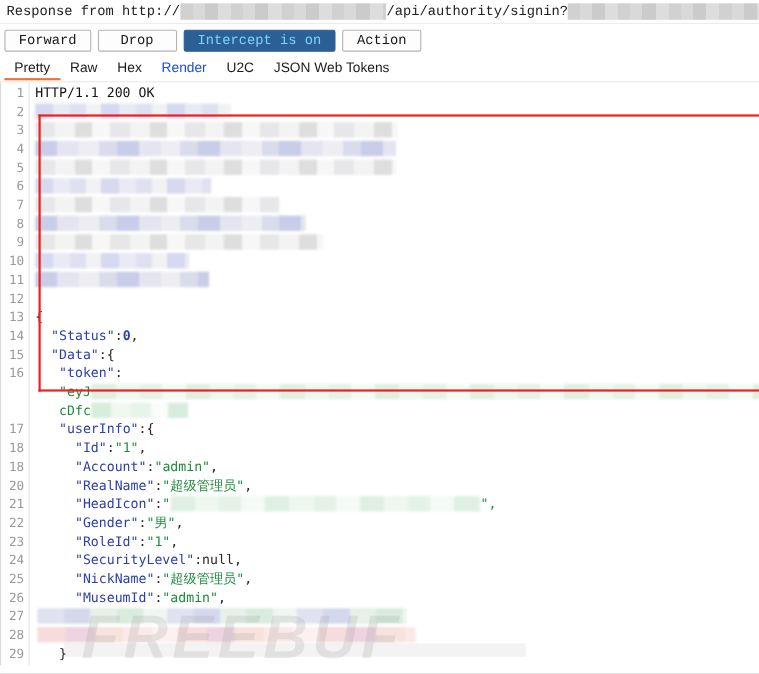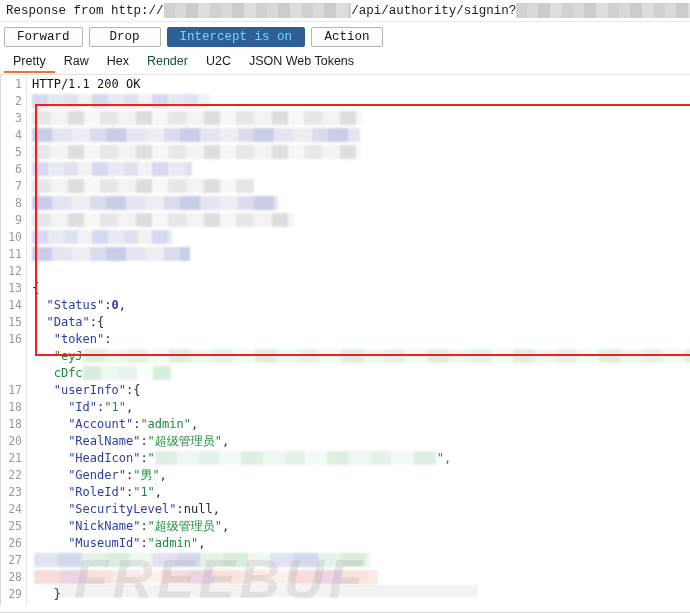--- a/index.html
+++ b/index.html
@@ -99,21 +99,21 @@
   }
   .tab {
     padding: 2px 9px 3px 9px;
     font-size: 12.5px;
     color: #1c1c1c;
     white-space: nowrap;
     border-bottom: 2px solid transparent;
     cursor: default;
   }
   .tab.active { border-bottom-color: #e8743b; }
-  .tab.disabled { color: #14532d; }
+  .tab.disabled { color: #1d4ed8; }
 
   
   .editor {
     position: relative;
     height: 530px;
     background: #ffffff;
     overflow: hidden;
     font-family: "DejaVu Sans Mono", "Liberation Mono", monospace;
     font-size: 12px;
   }

